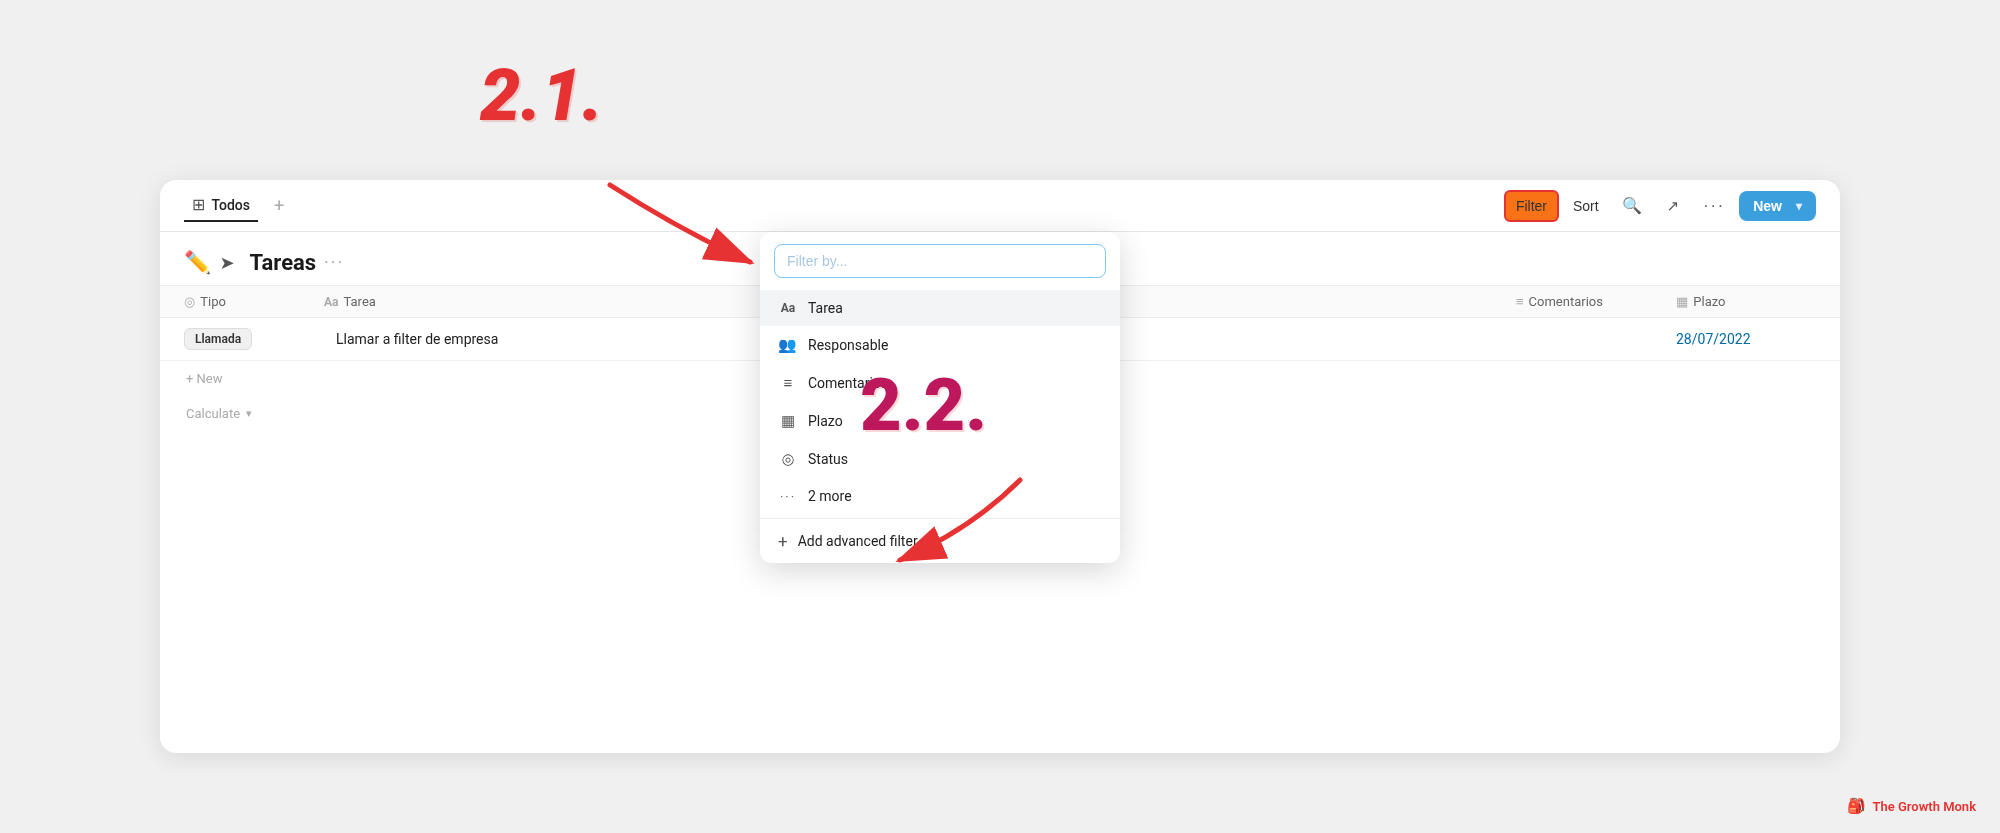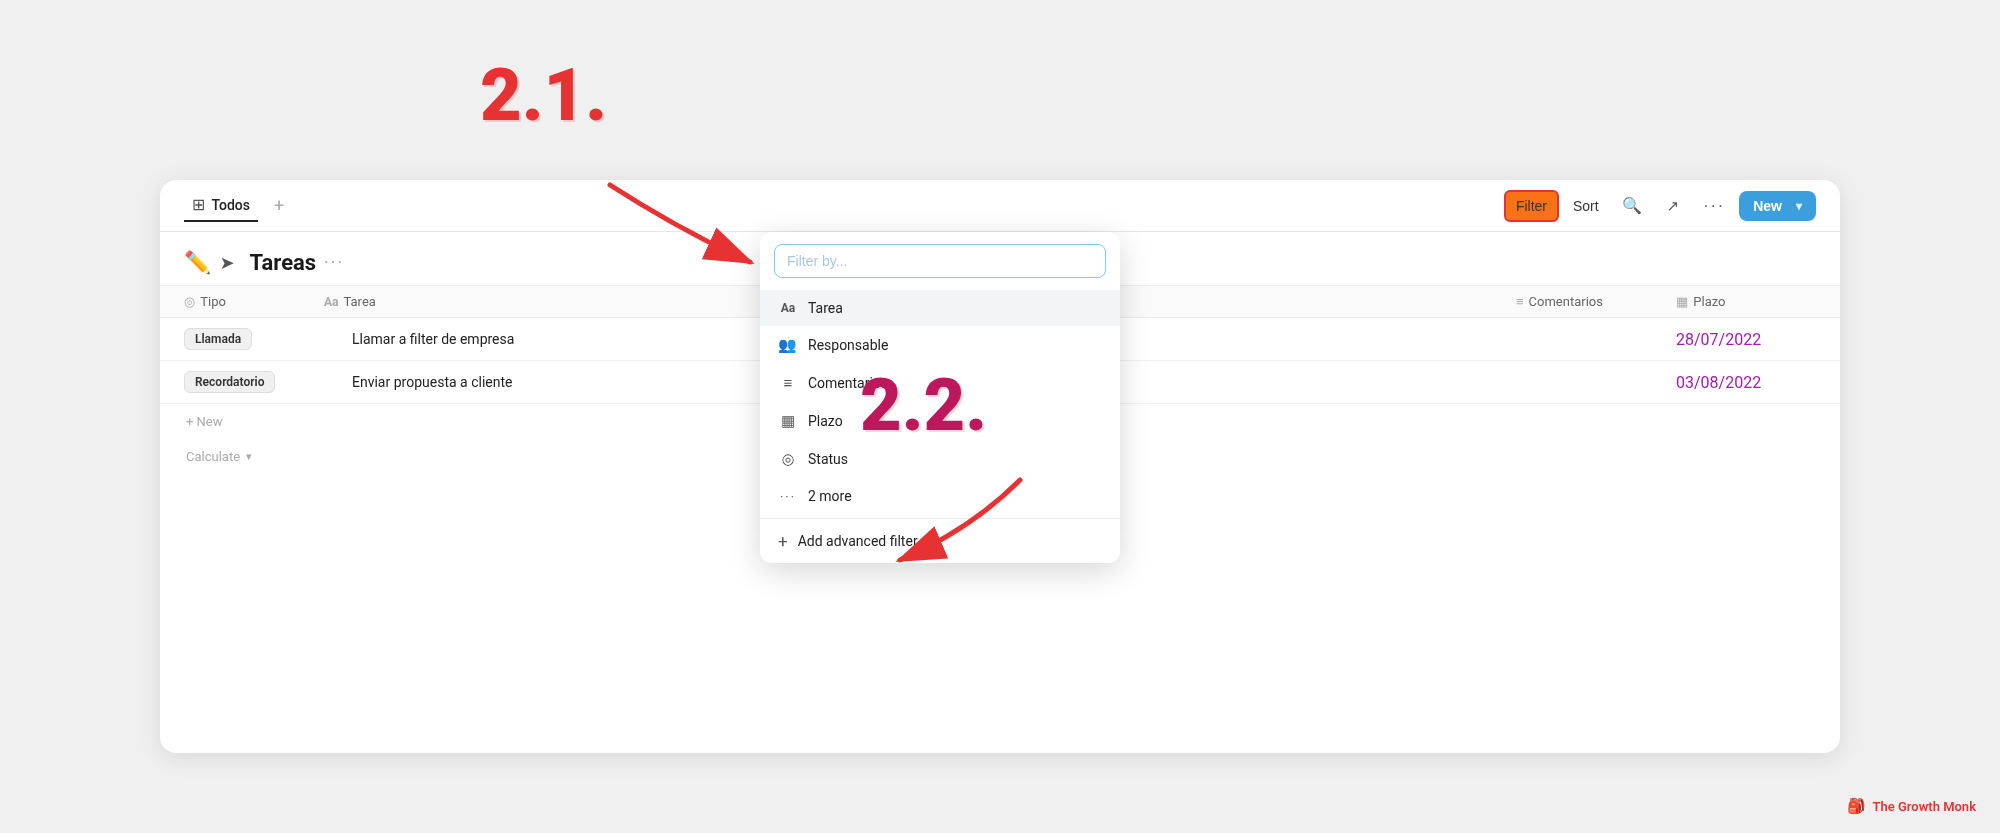--- a/index.html
+++ b/index.html
@@ -152,25 +152,25 @@
 
     
     .table-row {
       display: flex;
       align-items: center;
       padding: 10px 24px;
       border-bottom: 1px solid #f0f0f0;
       font-size: 14px;
       color: #222;
     }
-    .td-tipo { width: 168px; }
+    .td-tipo { width: 152px; }
     .td-tarea { width: 300px; }
     .td-spacer { flex: 1; }
     .td-comentarios { width: 160px; }
-    .td-plazo { width: 140px; color: #a21caf; font-size: 16px; }
+    .td-plazo { width: 140px; color: #0369a1; font-size: 14px; }
 
     .badge {
       display: inline-block;
       padding: 3px 10px;
       border-radius: 6px;
       font-size: 12px;
       font-weight: 600;
       background: #f0f0f0;
       color: #333;
       border: 1px solid #ddd;
@@ -268,20 +268,21 @@
     }
 
     
     .annotation-21 {
       position: absolute;
       top: 60px;
       left: 480px;
       font-size: 72px;
       font-weight: 900;
       color: #e63232;
+      font-style: italic;
       text-shadow: 2px 2px 0 rgba(200,0,0,0.15);
       pointer-events: none;
       z-index: 200;
       line-height: 1;
     }
     .annotation-22 {
       position: absolute;
       top: 370px;
       left: 860px;
       font-size: 72px;
@@ -398,29 +399,20 @@
   <div class="table-row">
     <div class="td-tipo">
       <span class="badge">Llamada</span>
     </div>
     <div class="td-tarea">Llamar a filter de empresa</div>
     <div class="td-spacer"></div>
     <div class="td-comentarios"></div>
     <div class="td-plazo">28/07/2022</div>
   </div>
 
-  <div class="table-row">
-    <div class="td-tipo">
-      <span class="badge">Recordatorio</span>
-    </div>
-    <div class="td-tarea">Enviar propuesta a cliente</div>
-    <div class="td-spacer"></div>
-    <div class="td-comentarios"></div>
-    <div class="td-plazo">03/08/2022</div>
-  </div>
 
   <div class="new-row">
     <span>+ New</span>
   </div>
 
   <div class="calc-row">
     <span>Calculate</span>
     <span class="calc-arrow">▾</span>
   </div>
 

